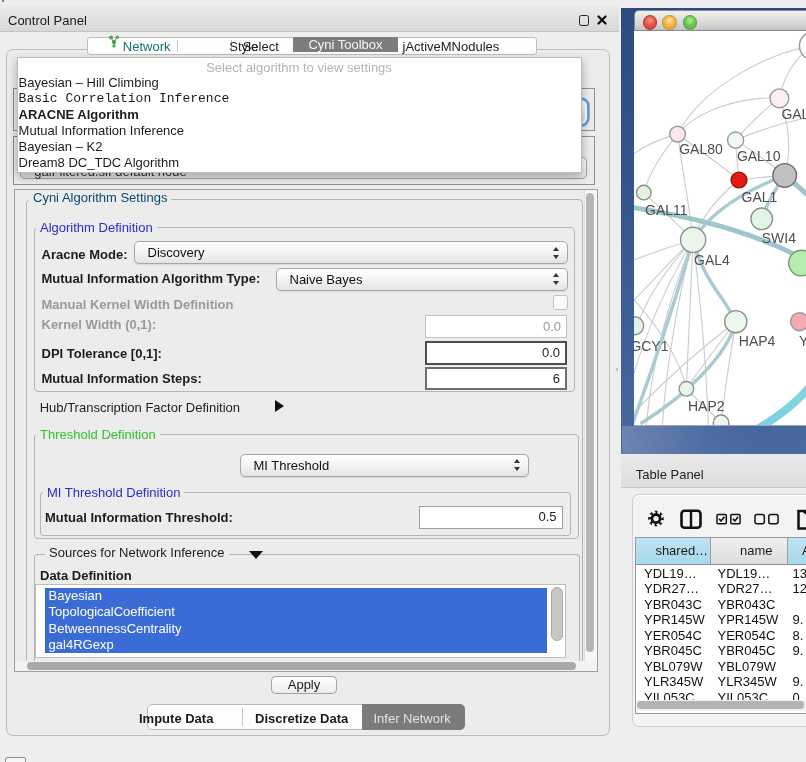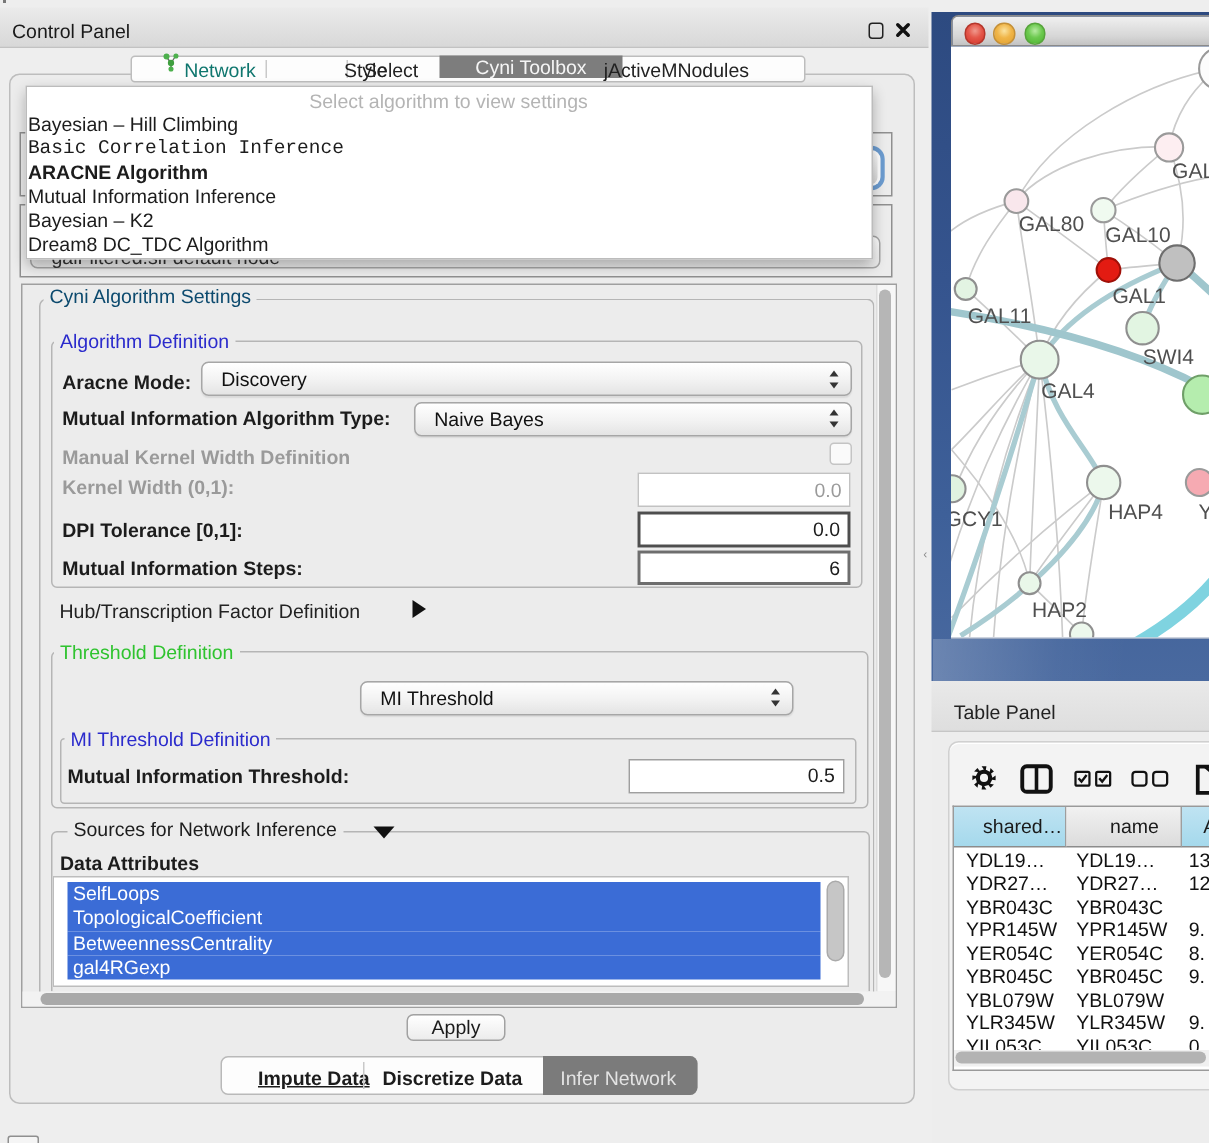--- a/index.html
+++ b/index.html
@@ -259,45 +259,45 @@
   <div class="glabel" style="left:43px;top:485.5px;color:#2b2bcc;">MI Threshold Definition</div>
   <div class="abs b13" style="left:45px;top:509.5px;">Mutual Information Threshold:</div>
   <div class="fld" style="left:418.6px;top:506px;width:137px;height:20.5px;border:1.5px solid #9f9f9f;line-height:20.5px;">0.5</div>
 
   <div class="abs" style="left:33.5px;top:554.2px;width:544px;height:106px;
     border:1px solid #b5b5b5;border-bottom:none;border-radius:4px 4px 0 0;"></div>
   <div class="glabel" style="left:45px;top:546px;color:#1c1c1c;">Sources for Network Inference</div>
   <div class="abs" style="left:249px;top:550.7px;width:0;height:0;border-left:7px solid transparent;
     border-right:7px solid transparent;border-top:8px solid #111;"></div>
 
-  <div class="abs b13" style="left:40px;top:567.5px;">Data Attributes</div>
+  <div class="abs b13" style="left:40px;top:567.5px;">Data Definition</div>
 
   <div class="abs" style="left:35px;top:584px;width:531px;height:74px;background:#fff;
     border:1px solid #bdbdbd;box-sizing:border-box;"></div>
-  <div class="sel" style="top:588.1px;">SelfLoops</div>
+  <div class="sel" style="top:588.1px;">Bayesian</div>
   <div class="sel" style="top:604.4px;">TopologicalCoefficient</div>
   <div class="sel" style="top:620.7px;">BetweennessCentrality</div>
   <div class="sel" style="top:637px;">gal4RGexp</div>
   <div class="abs" style="left:550.5px;top:587px;width:12.5px;height:54px;background:#c6c6c6;
     border:1px solid #aaa;border-radius:6px;box-sizing:border-box;"></div>
 </div>
 
 <div class="abs" style="left:584px;top:190px;width:11.5px;height:471px;background:#f7f7f7;border-left:1px solid #ddd;"></div>
 <div class="abs" style="left:585.8px;top:192.5px;width:8.2px;height:459px;background:#b6b6b6;border-radius:4.5px;"></div>
 
 <div class="abs" style="left:15px;top:661.3px;width:582px;height:10.2px;background:#f2f2f2;"></div>
 <div class="abs" style="left:27.3px;top:662.4px;width:549px;height:8.1px;background:#a9a9a9;border-radius:4px;"></div>
 
 <div class="abs" style="left:271px;top:675.9px;width:66px;height:17.8px;border:1px solid #a2a2a2;
   border-radius:4.5px;background:linear-gradient(#ffffff,#ececec);box-sizing:border-box;
   font-size:13px;color:#1a1a1a;text-align:center;line-height:16px;">Apply</div>
 
 <div class="abs" style="left:147px;top:704px;width:318px;height:25.8px;background:#fdfdfd;
   border:1px solid #b9b9b9;border-radius:5px;box-sizing:border-box;"></div>
-<div class="abs b13" style="left:172px;top:710.5px;text-decoration:underline;">Impute Data</div>
+<div class="abs b13" style="left:139px;top:710.5px;">Impute Data</div>
 <div class="abs" style="left:241.7px;top:708px;width:1px;height:18px;background:#c9c9c9;"></div>
 <div class="abs b13" style="left:255px;top:710.5px;">Discretize Data</div>
 <div class="abs" style="left:362.2px;top:704px;width:103px;height:25.8px;background:#7b7b7b;
   border-radius:0 5px 5px 0;"></div>
 <div class="abs" style="left:373.5px;top:710.5px;font-size:13px;color:#e3e3e3;">Infer Network</div>
 
 <div class="abs" style="left:86.8px;top:37px;width:450.4px;height:17.8px;background:#fdfdfd;
   border:1px solid #bdbdbd;border-radius:3px;box-sizing:border-box;"></div>
 <div class="abs" style="left:177px;top:40px;width:1px;height:12px;background:#c9c9c9;"></div>
 <div class="abs" style="left:231px;top:40px;width:1px;height:12px;background:#c9c9c9;"></div>
@@ -306,21 +306,21 @@
     <path d="M3,3 L6,7 M9,2.5 L6,7 M6,7 L6,11"></path>
   </g>
   <circle cx="3" cy="2.6" r="2" fill="#4cb04c"></circle>
   <circle cx="9.3" cy="2.3" r="1.7" fill="#4cb04c"></circle>
   <circle cx="6" cy="7" r="2.1" fill="#3f9f3f"></circle>
   <circle cx="6" cy="11" r="1.7" fill="#4cb04c"></circle>
 </svg>
 <div class="abs r13" style="left:122.8px;top:39px;color:#0f766e;">Network</div>
 <div class="abs r13" style="left:191.3px;top:39px;color:#222;margin-left:38px;">Style</div>
 <div class="abs r13" style="left:242.7px;top:39px;color:#222;">Select</div>
-<div class="abs" style="left:293px;top:37.3px;width:122px;height:14.6px;background:#7d7d7d;
+<div class="abs" style="left:293px;top:37.3px;width:105px;height:14.6px;background:#7d7d7d;
   font-size:13px;color:#f5f5f5;text-align:center;line-height:15px;">Cyni Toolbox</div>
 <div class="abs r13" style="left:402.5px;top:39px;color:#222;">jActiveMNodules</div>
 
 <div id="popuparea">
 
   <div class="abs" style="left:13px;top:88px;width:582px;height:42.5px;border:1px solid #8f8f8f;
     background:#ececec;box-sizing:border-box;"></div>
   <div class="abs" style="left:13px;top:136px;width:582px;height:49px;border:1px solid #8f8f8f;
     background:#ececec;box-sizing:border-box;"></div>
 

